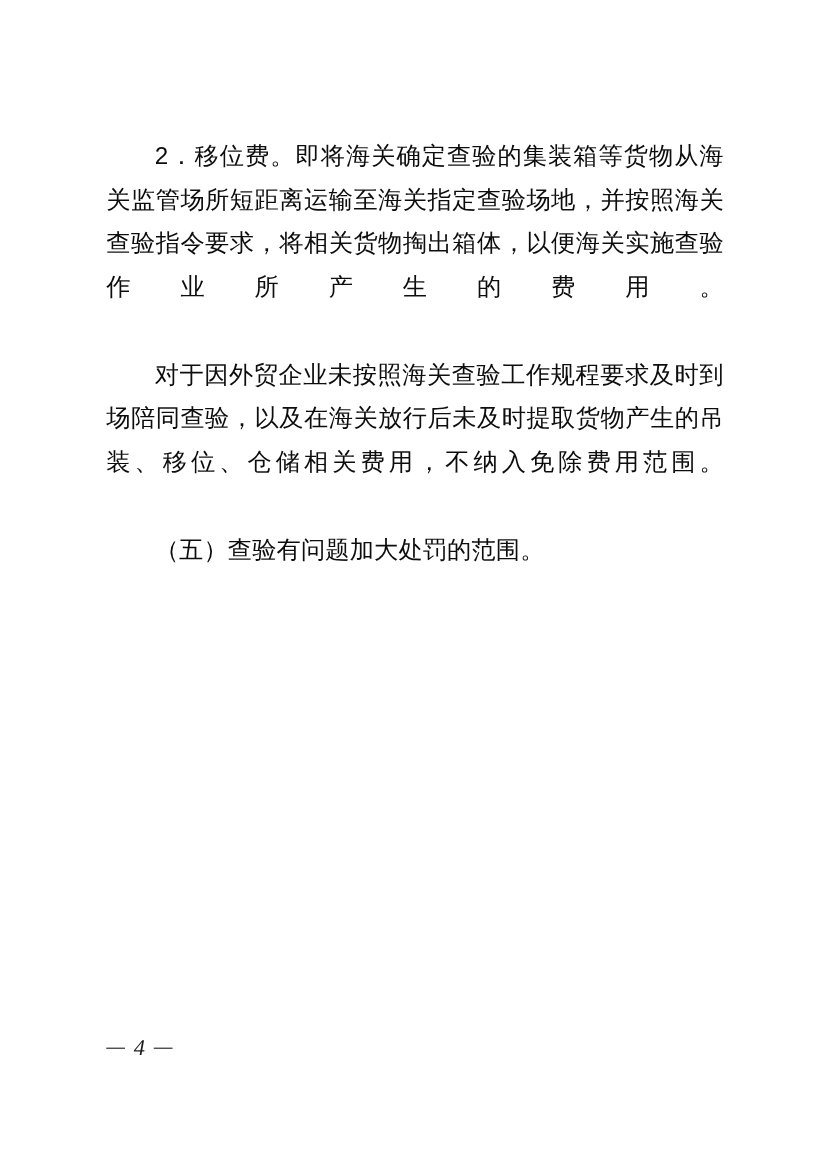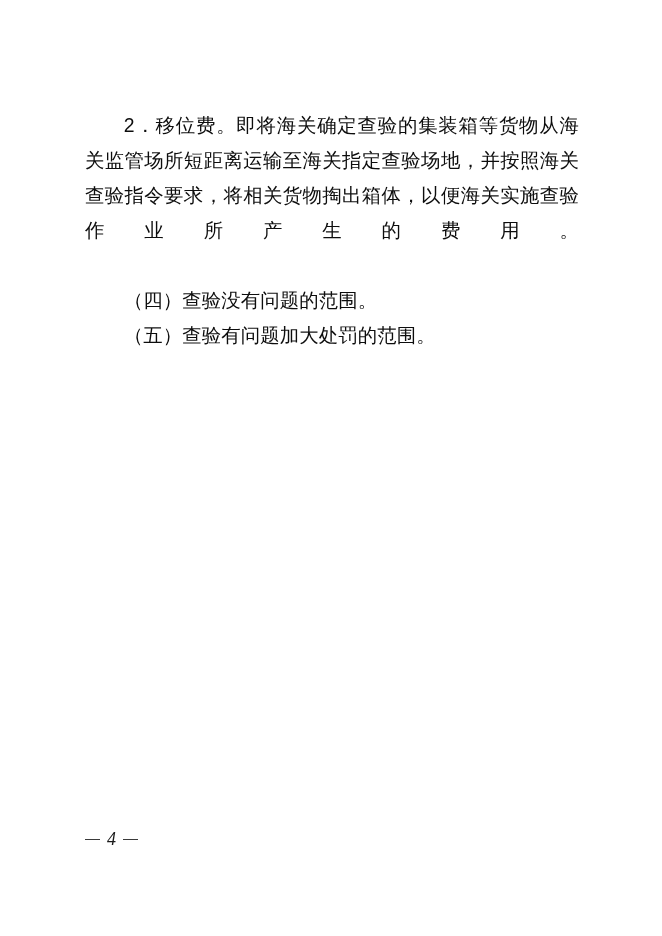--- a/index.html
+++ b/index.html
@@ -85,22 +85,22 @@
 
 <div id="page" style="background: rgb(255, 255, 255); color: rgb(13, 13, 13);">
 
   <div id="content">
 
     <p class="para">2．移位费。即将海关确定查验的集装箱等货物从海关监管场所短距离运输至海关指定查验场地，并按照海关查验指令要求，将相关货物掏出箱体，以便海关实施查验作业所产生的费用。</p>
 
 
 
 
+    <p class="para">对于因外贸企业未按照海关查验工作规程要求及时到场陪同查验，以及在海关放行后未及时提取货物产生的吊装、移位、仓储相关费用，不纳入免除费用范围。</p>
 
-    <p class="para nostretch">（四）查验没有问题的范围。</p>
 
 
     <p class="para nostretch">（五）查验有问题加大处罚的范围。</p>
 
   </div>
 
   <div class="footer">
     <span class="dash">—</span><span class="pnum">4</span><span class="dash">—</span>
   </div>
 

